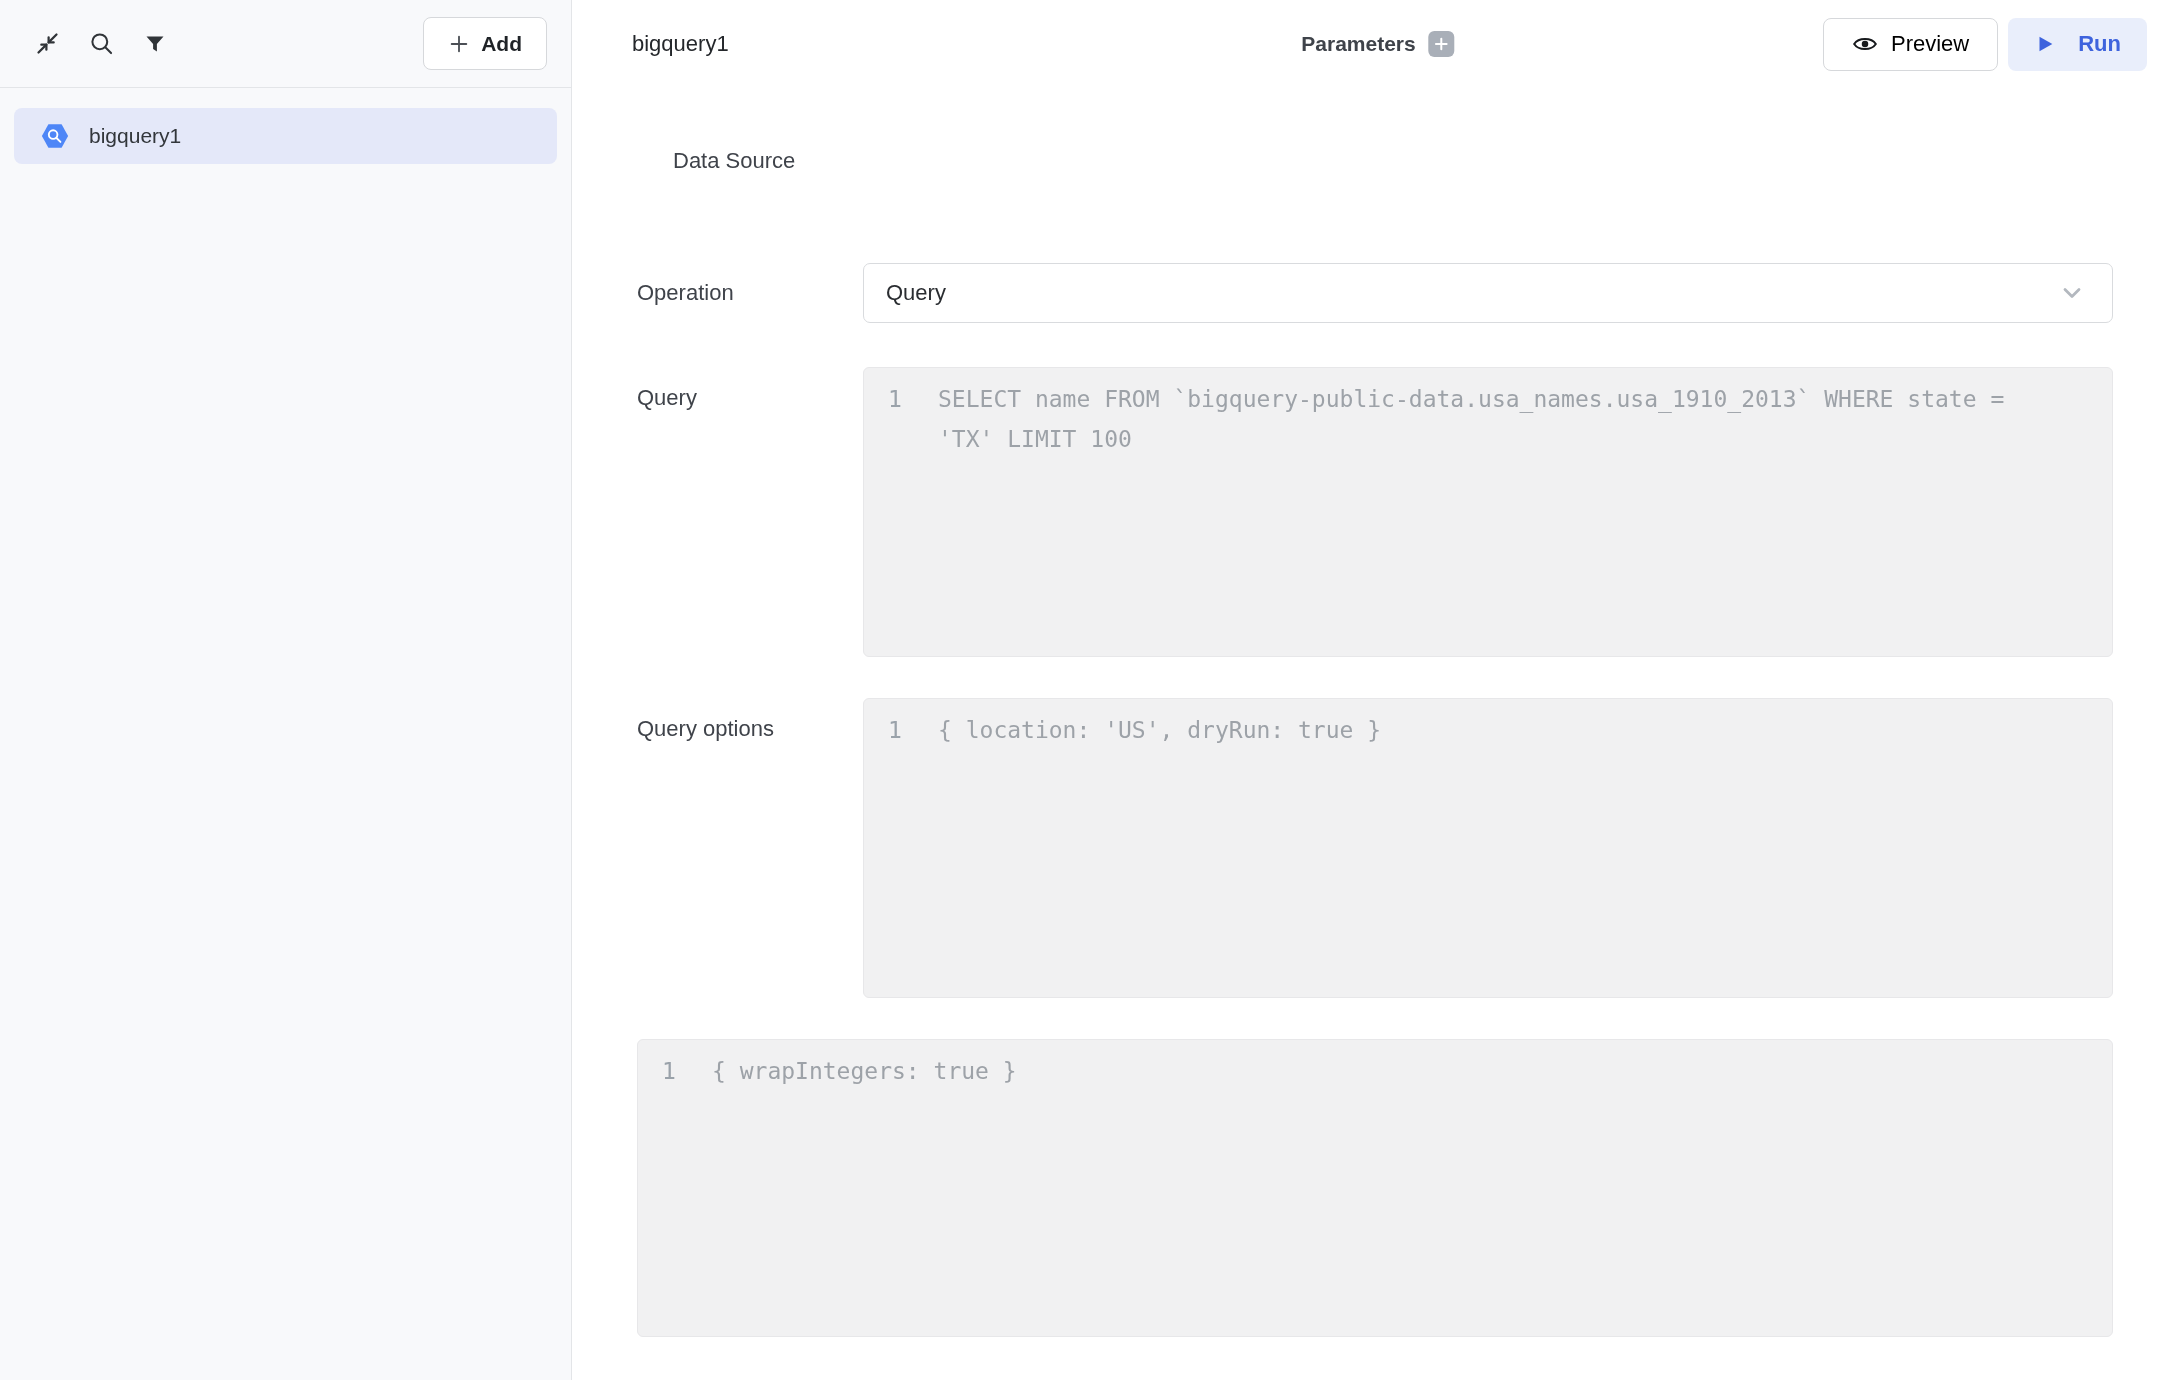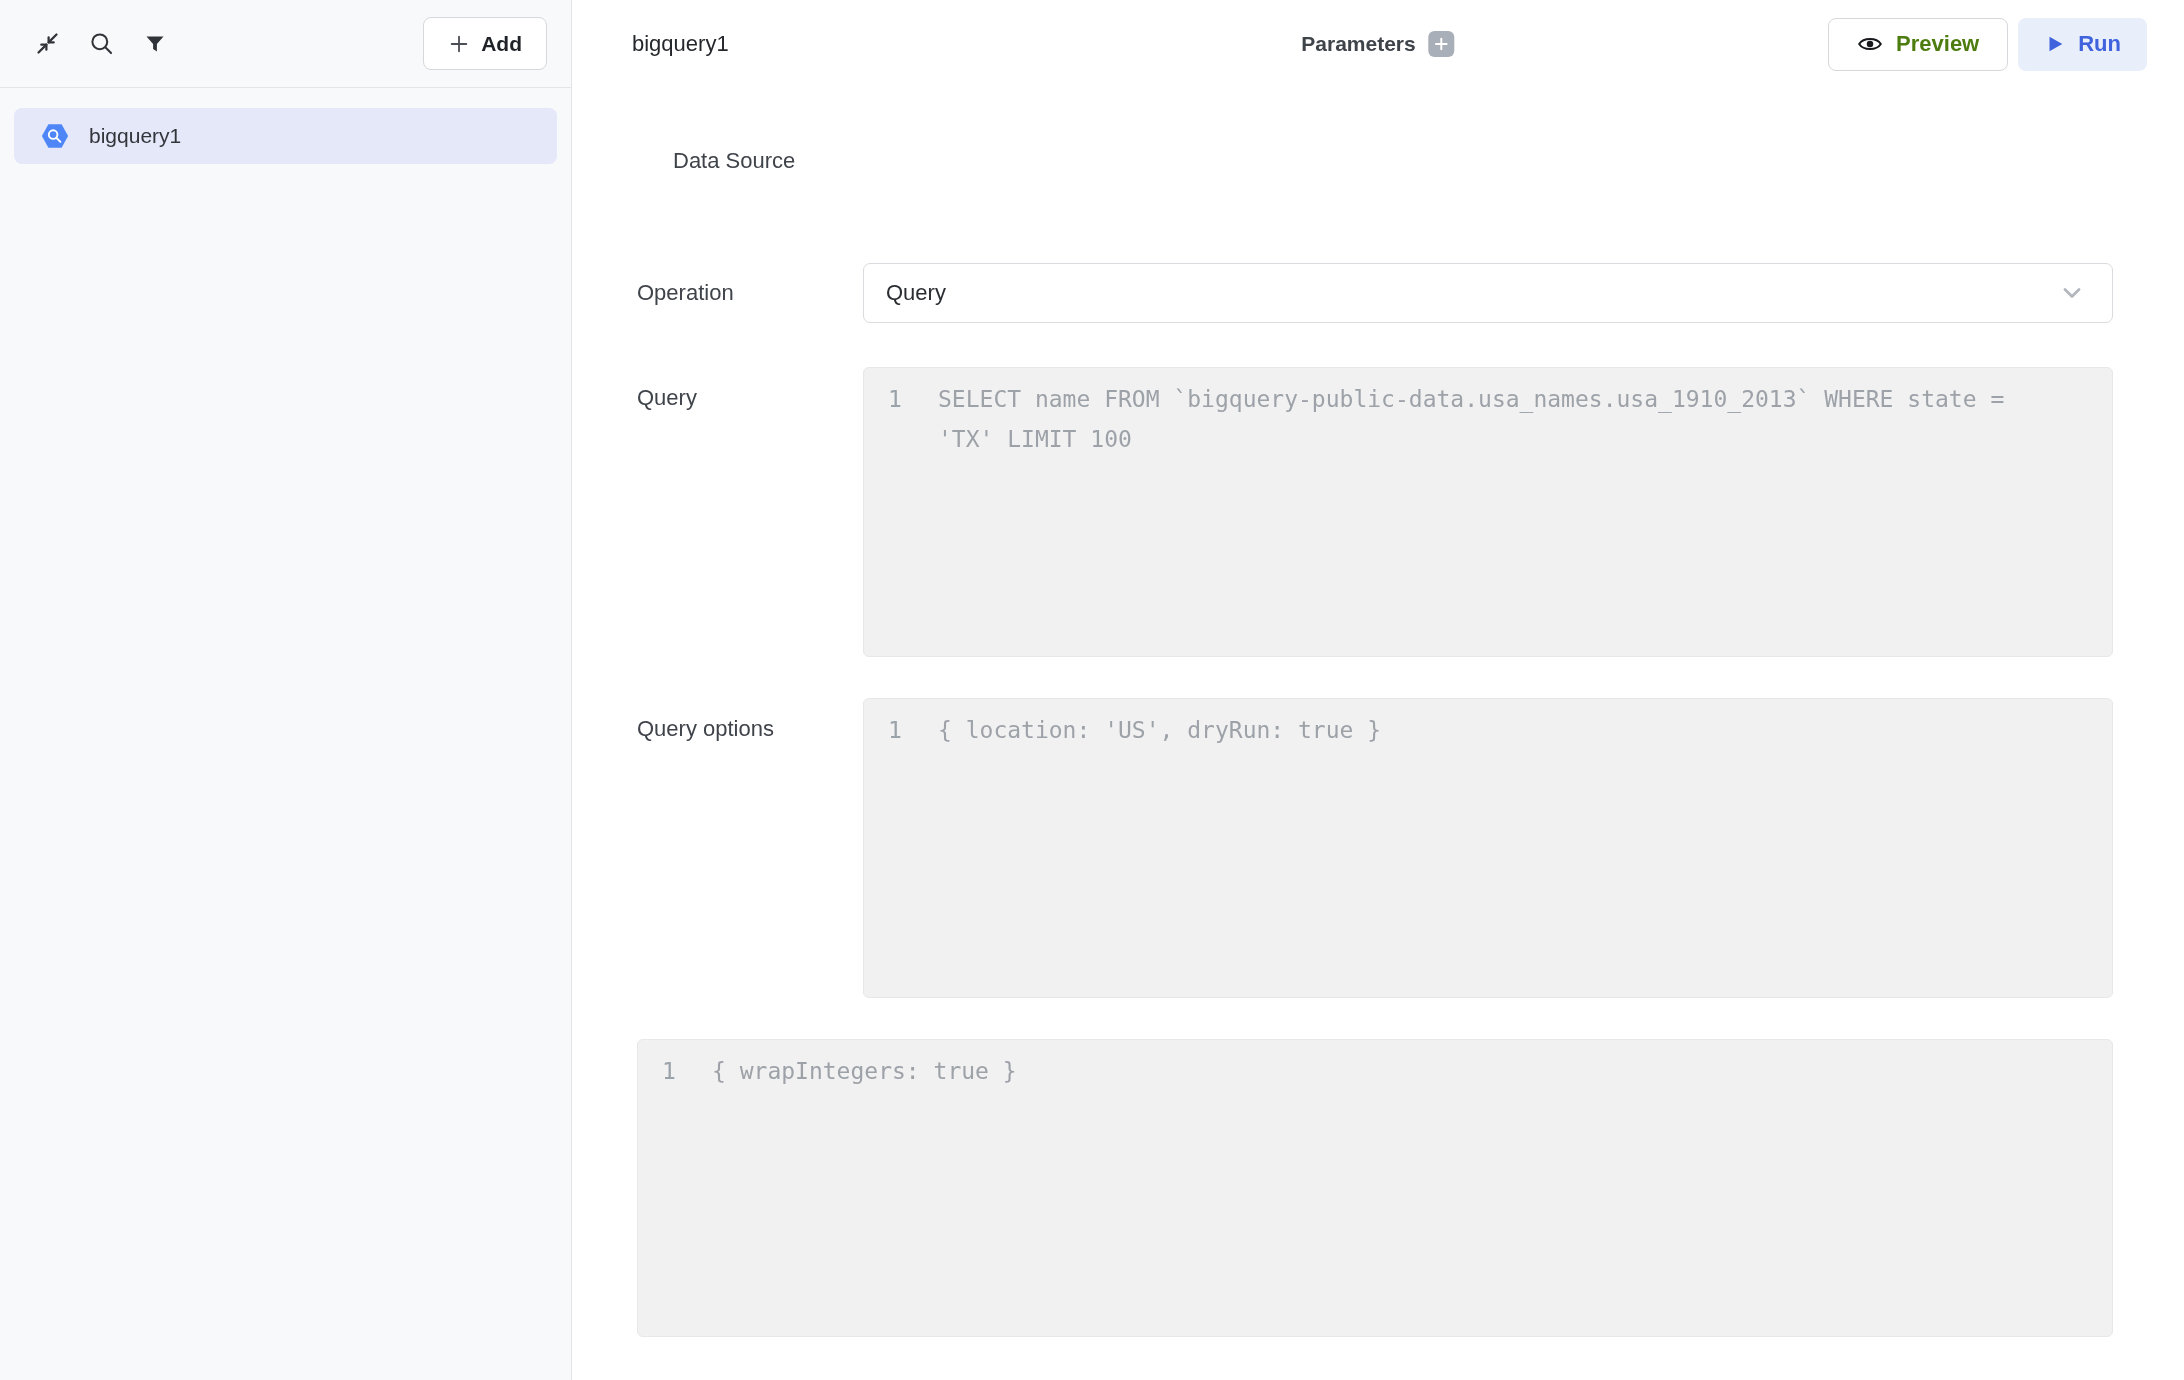--- a/index.html
+++ b/index.html
@@ -31,23 +31,23 @@
                  padding:0 37px 0 60px; position:relative; }
   .query-title { font-size:22px; font-weight:500; color:#24272b; }
   .params { position:absolute; left:50%; transform:translateX(-50%); display:flex;
             align-items:center; gap:13px; }
   .params-label { font-size:21px; font-weight:700; color:#3f434a; }
   .param-add { width:26px; height:26px; border:none; border-radius:6px; background:#a9afb8;
                display:flex; align-items:center; justify-content:center; cursor:pointer; }
   .header-actions { margin-left:auto; display:flex; align-items:center; gap:10px; }
   .preview-btn { display:flex; align-items:center; gap:13px; height:53px; padding:0 28px;
                  background:#fff; border:1px solid #d6d8db; border-radius:8px;
-                 font-family:"Liberation Sans",sans-serif; font-size:22px; font-weight:700;
-                 color:#4d7c0f; cursor:pointer; }
-  .run-btn { display:flex; align-items:center; gap:12px; height:53px; padding:0 26px;
+                 font-family:"Liberation Sans",sans-serif; font-size:22px; font-weight:400;
+                 color:#000000; cursor:pointer; }
+  .run-btn { display:flex; align-items:center; gap:22px; height:53px; padding:0 26px;
              background:#e9eefb; border:none; border-radius:8px;
              font-family:"Liberation Sans",sans-serif; font-size:22px; font-weight:700;
              color:#3e63dd; cursor:pointer; }
 
   
   .content { padding:56px 71px 0 65px; overflow:hidden; flex:1; }
   .form-row { display:flex; align-items:center; }
   .form-row.top-align { align-items:flex-start; }
   .form-label { width:226px; flex:0 0 226px; padding-right:30px; font-size:22px; font-weight:500;
                 color:#3f434a; line-height:1.55; }

